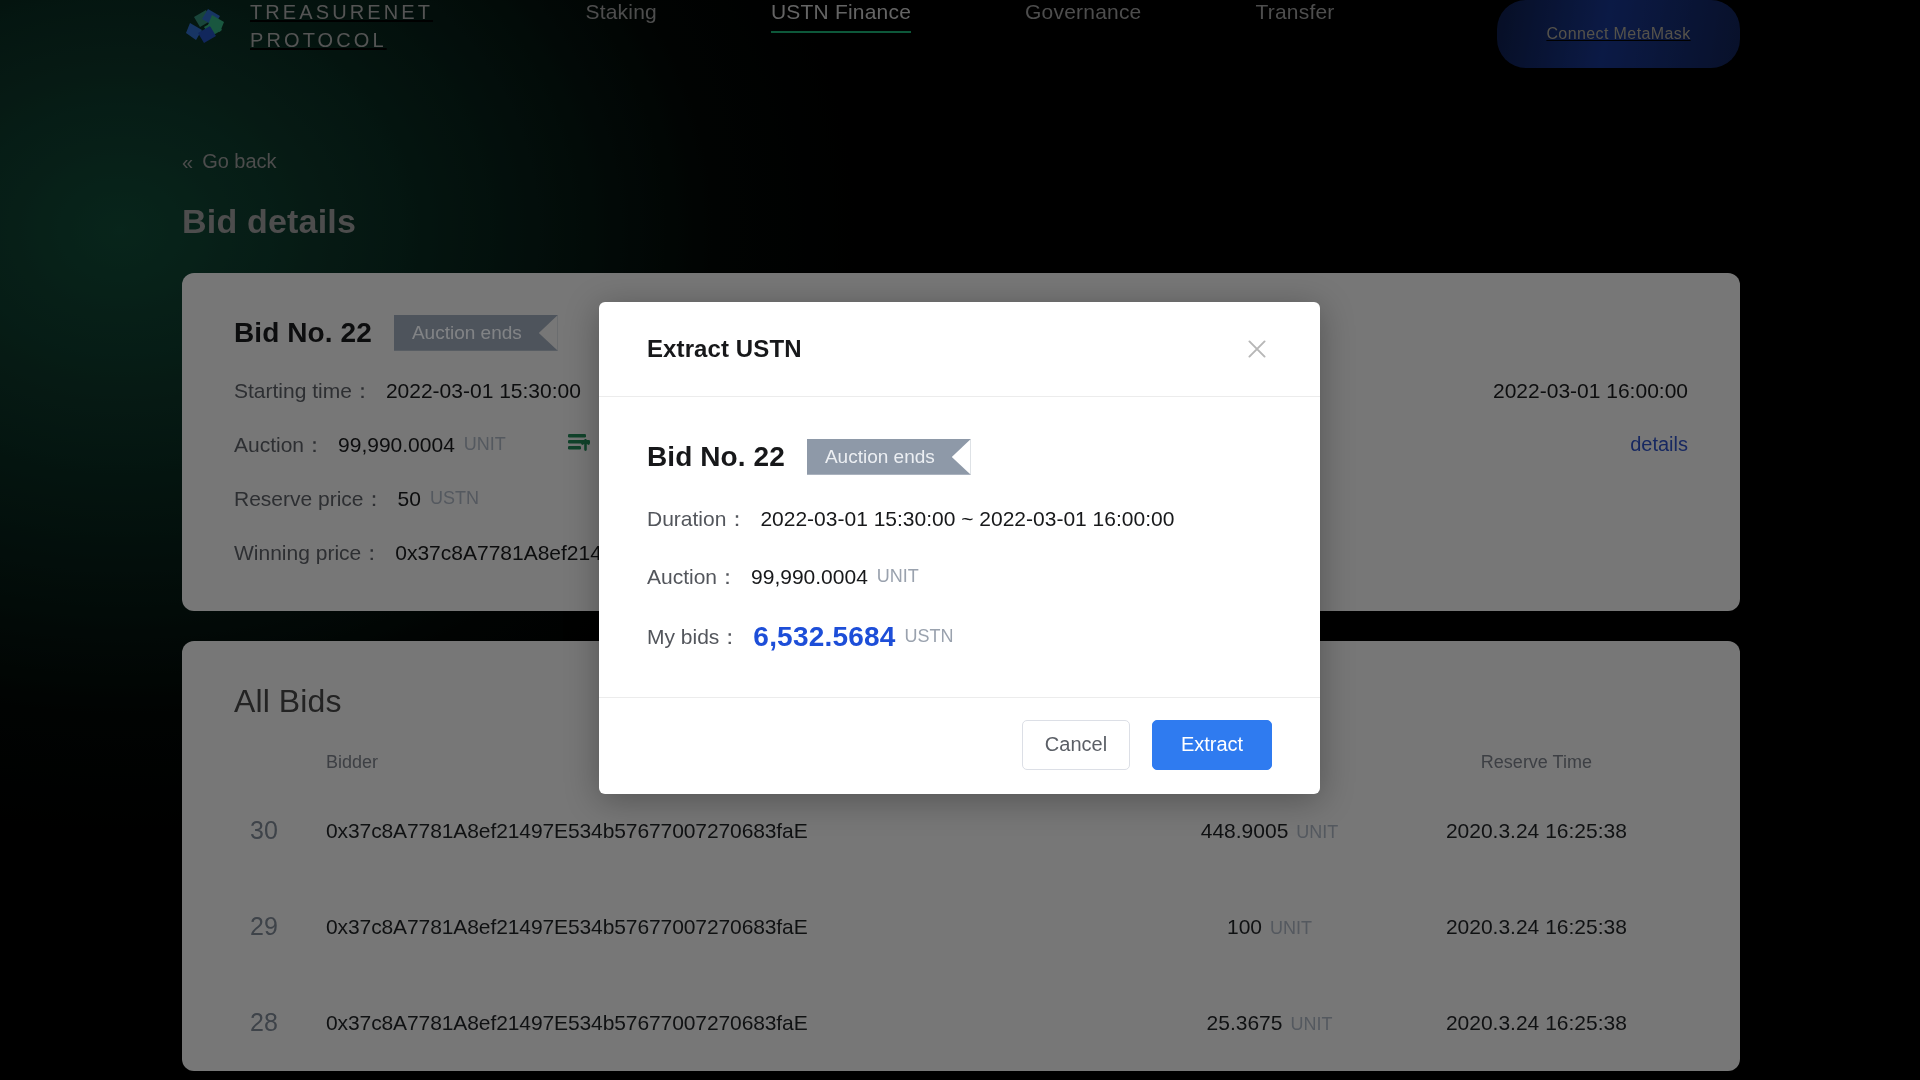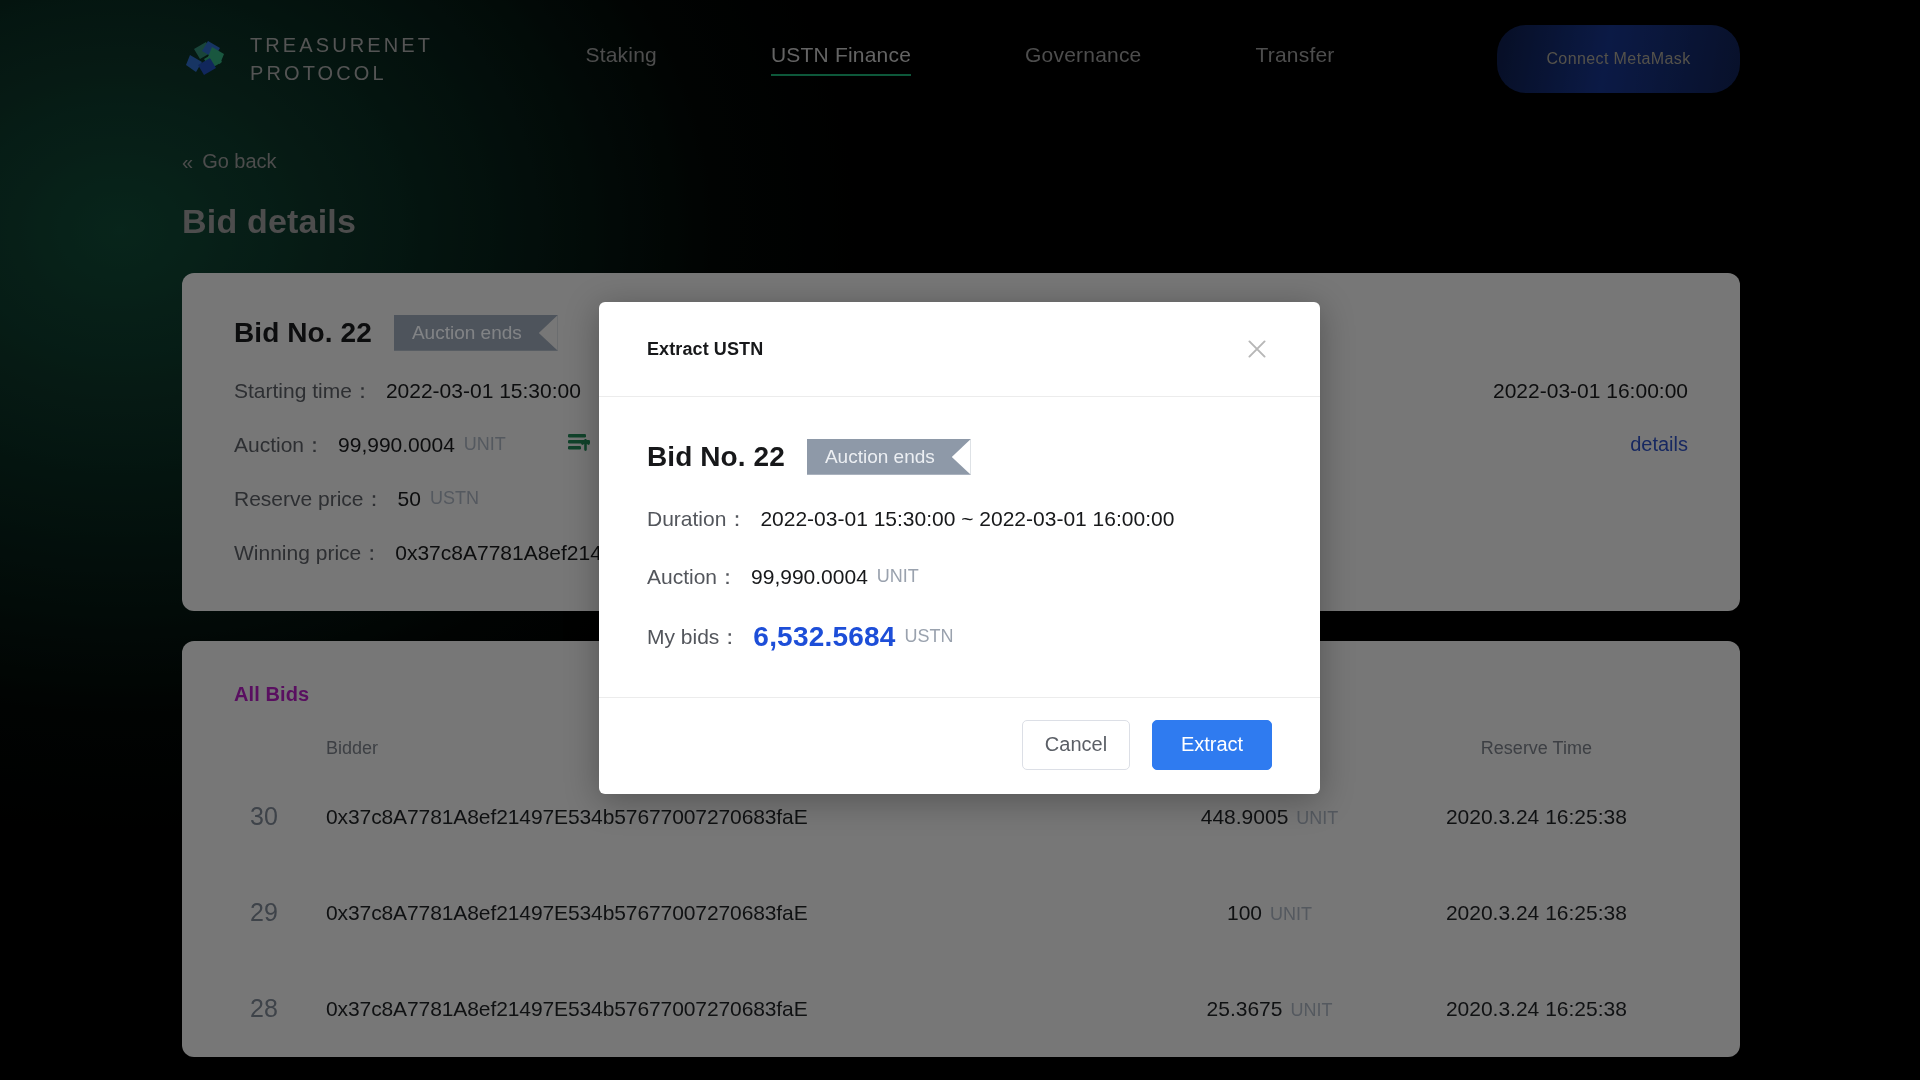--- a/index.html
+++ b/index.html
@@ -32,22 +32,23 @@
     z-index: 40;
     pointer-events: none;
   }
 
   
   .topbar {
     position: relative;
     z-index: 10;
     height: 118px;
     display: flex;
-    align-items: center;
+    align-items: flex-start;
     padding: 0 180px 0 182px;
+    text-decoration: underline;
   }
 
   .brand { display: flex; align-items: center; gap: 16px; }
   .brand-mark { width: 52px; height: 52px; flex: 0 0 52px; }
   .brand-text {
     display: flex;
     flex-direction: column;
     gap: 3px;
     color: #9a9a9a;
     font-size: 20px;
@@ -187,23 +188,23 @@
   }
   .details-link {
     margin-left: auto;
     color: #2a49b0;
     font-size: 20px;
     cursor: pointer;
     white-space: nowrap;
   }
 
   .all-bids-title {
-    font-size: 20px;
-    font-weight: 700;
-    color: #a21caf;
+    font-size: 32px;
+    font-weight: 400;
+    color: #404040;
     letter-spacing: 0.1px;
   }
 
   
   .bids-table { width: 100%; border-collapse: collapse; margin-top: 32px; }
   .bids-table th {
     font-size: 18px;
     font-weight: 400;
     color: #6f747c;
     padding-bottom: 10px;
@@ -238,21 +239,21 @@
     box-shadow: 0 6px 34px rgba(0,0,0,0.30);
   }
   .modal-header {
     height: 95px;
     display: flex;
     align-items: center;
     padding: 0 48px;
     border-bottom: 1px solid #ececec;
   }
   .modal-title {
-    font-size: 18px;
+    font-size: 24px;
     font-weight: 700;
     color: #17181a;
     letter-spacing: 0.1px;
   }
   .modal-close {
     margin-left: auto;
     width: 30px; height: 30px;
     color: #b7b7b7;
     cursor: pointer;
     display: flex;

